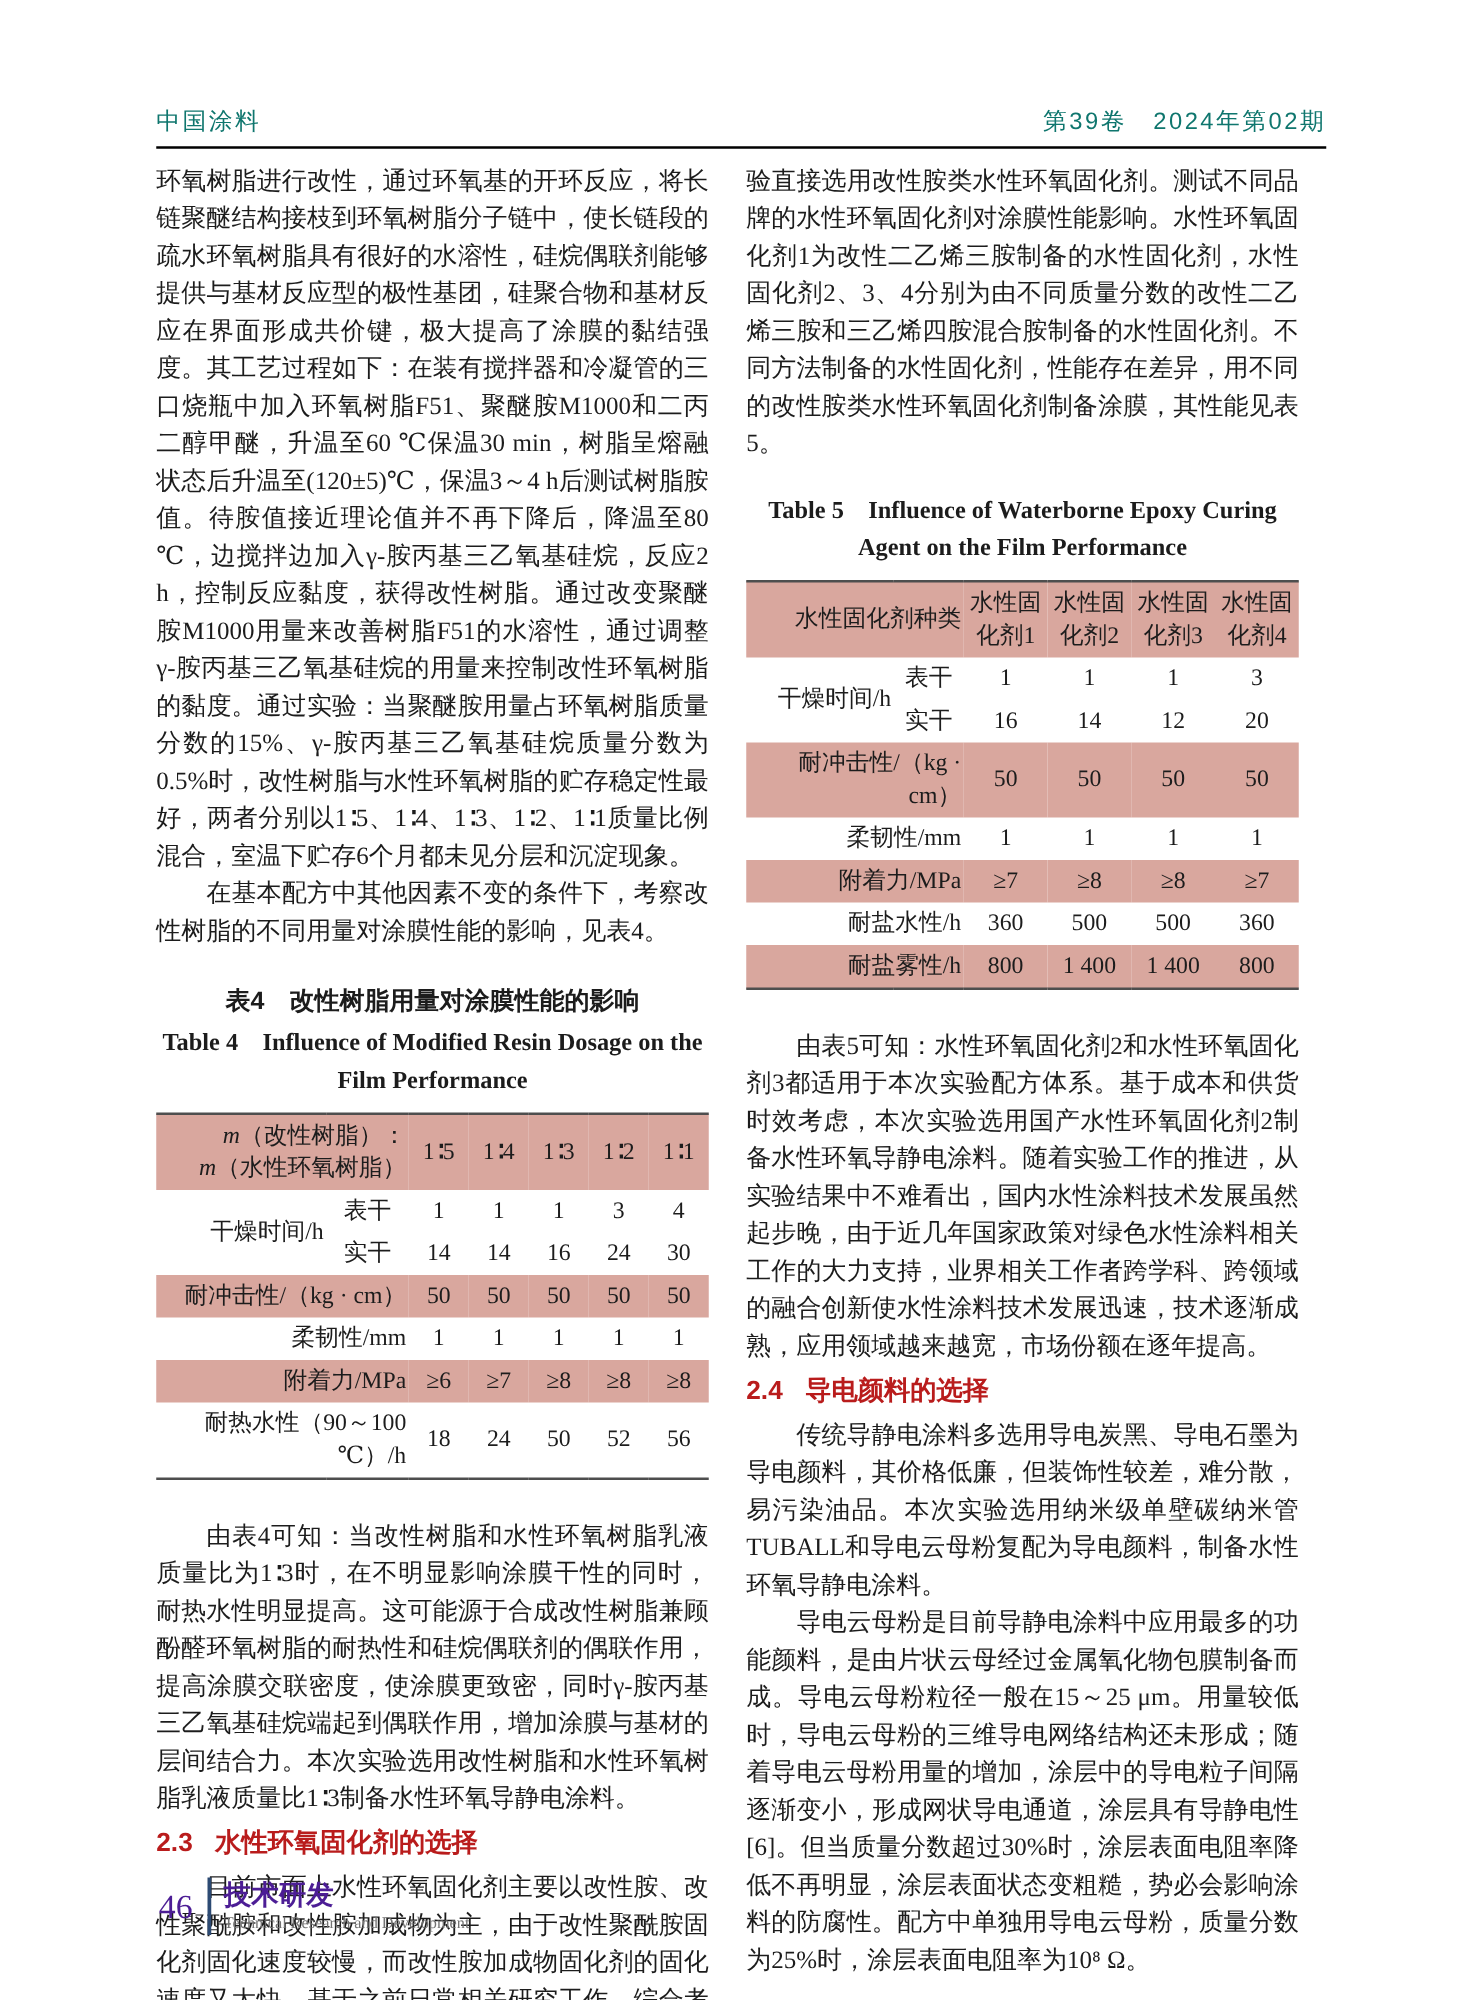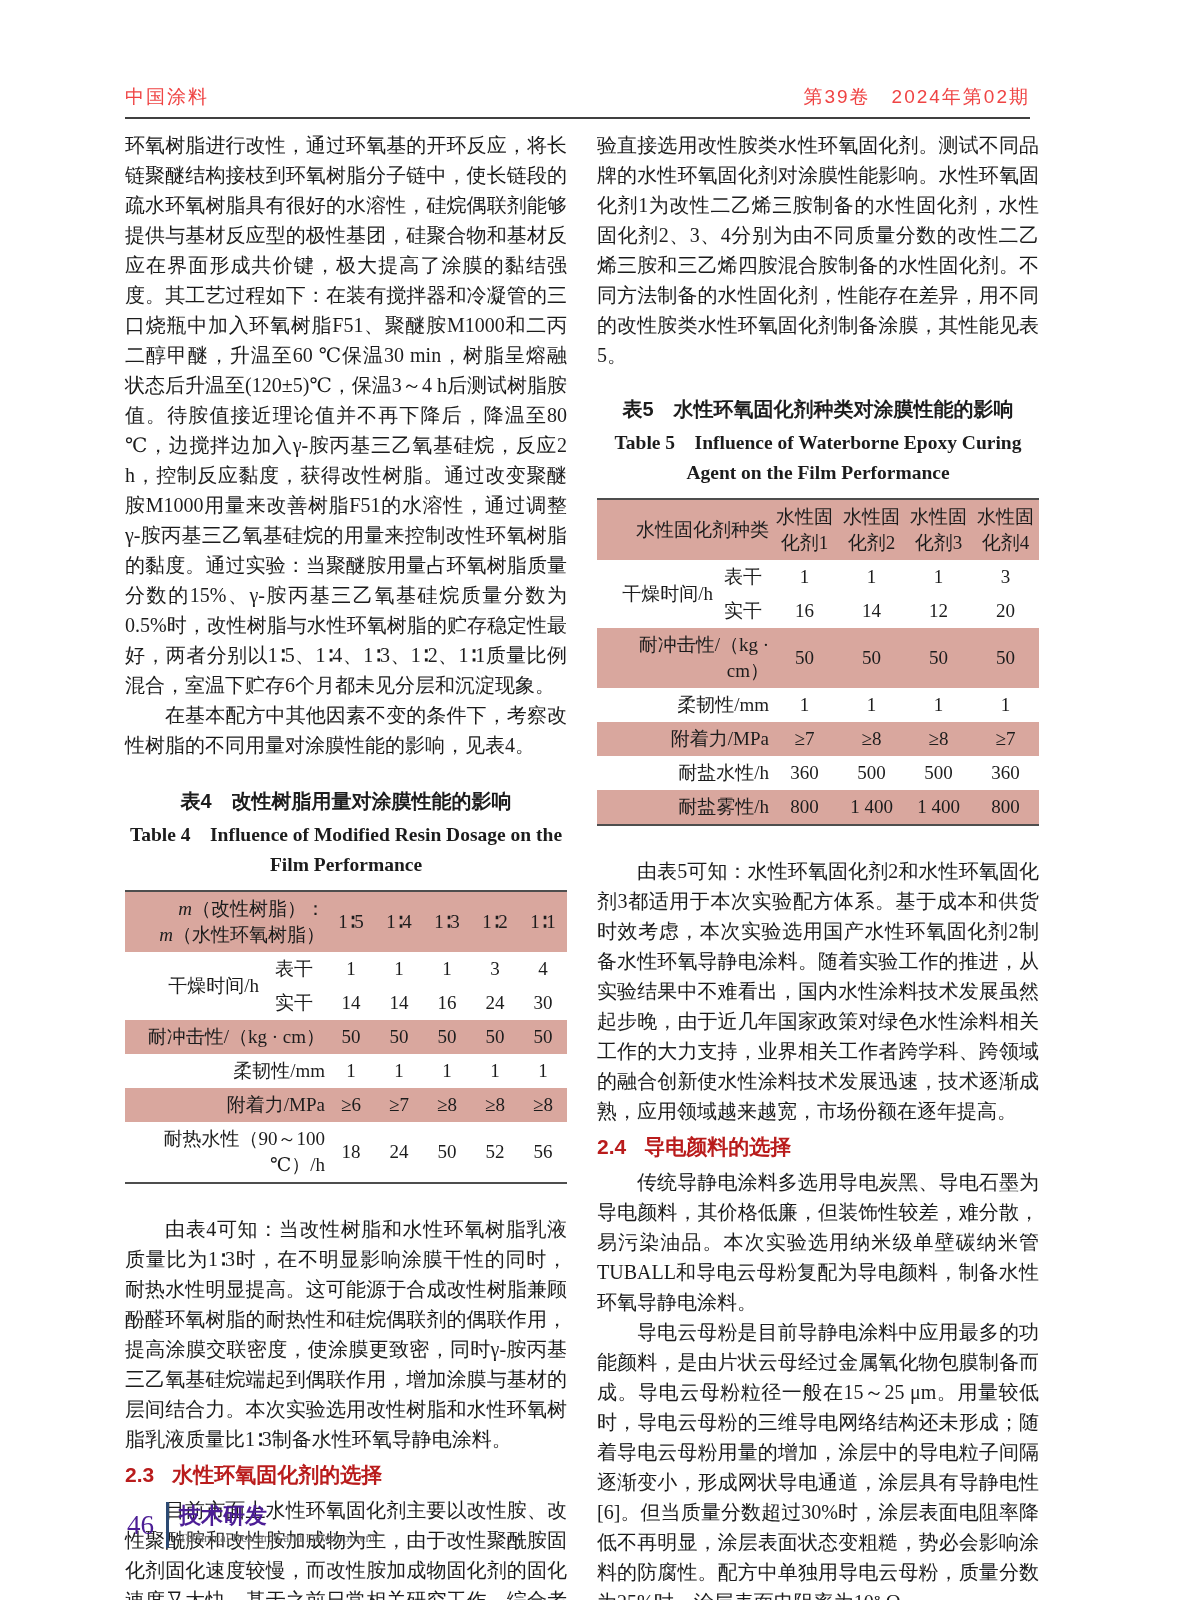--- a/index.html
+++ b/index.html
@@ -6,25 +6,25 @@
   .page{
     position:relative;
     width:1187px;height:1600px;
     background:#fff;
     font-family:"Liberation Serif","DejaVu Serif",serif;
     color:#1c1c1c;
     overflow:hidden;
   }
   
   .pagehead{
-    position:absolute;top:84px;left:125px;right:157px;
+    position:absolute;top:84px;left:125px;right:126px;
     display:flex;justify-content:space-between;align-items:flex-end;
     padding-bottom:7px;
-    border-bottom:2px solid #404040;
-    color:#ef4444;
+    border-bottom:2px solid #000000;
+    color:#0f766e;
     font-size:19px;
     letter-spacing:2px;
     font-family:"Liberation Sans","DejaVu Sans",sans-serif;
   }
   
   .content{
     position:absolute;top:130px;left:125px;
     display:flex;gap:30px;
   }
   .col{width:442px;}
@@ -187,21 +187,20 @@
       <h3 class="sect">
         <span class="hnum">2.3</span><span>水性环氧固化剂的选择</span>
       </h3>
       <p class="body ind">目前市面上水性环氧固化剂主要以改性胺、改性聚酰胺和改性胺加成物为主，由于改性聚酰胺固化剂固化速度较慢，而改性胺加成物固化剂的固化速度又太快，基于之前日常相关研究工作，综合考虑，本次实</p>
     </div>
 
     <div class="col">
       <p class="body">验直接选用改性胺类水性环氧固化剂。测试不同品牌的水性环氧固化剂对涂膜性能影响。水性环氧固化剂1为改性二乙烯三胺制备的水性固化剂，水性固化剂2、3、4分别为由不同质量分数的改性二乙烯三胺和三乙烯四胺混合胺制备的水性固化剂。不同方法制备的水性固化剂，性能存在差异，用不同的改性胺类水性环氧固化剂制备涂膜，其性能见表5。</p>
 
       <div class="table-block" style="margin-top:24px;">
-        <div class="cap-zh">表5　水性环氧固化剂种类对涂膜性能的影响</div>
         <div class="cap-en">Table 5　Influence of Waterborne Epoxy Curing Agent on the Film Performance</div>
         <table class="data">
           <colgroup>
             <col style="width:118px">
               <col style="width:56px">
             <col style="width:67px">
               <col style="width:67px">
               <col style="width:67px">
               <col style="width:67px">
           </colgroup>

